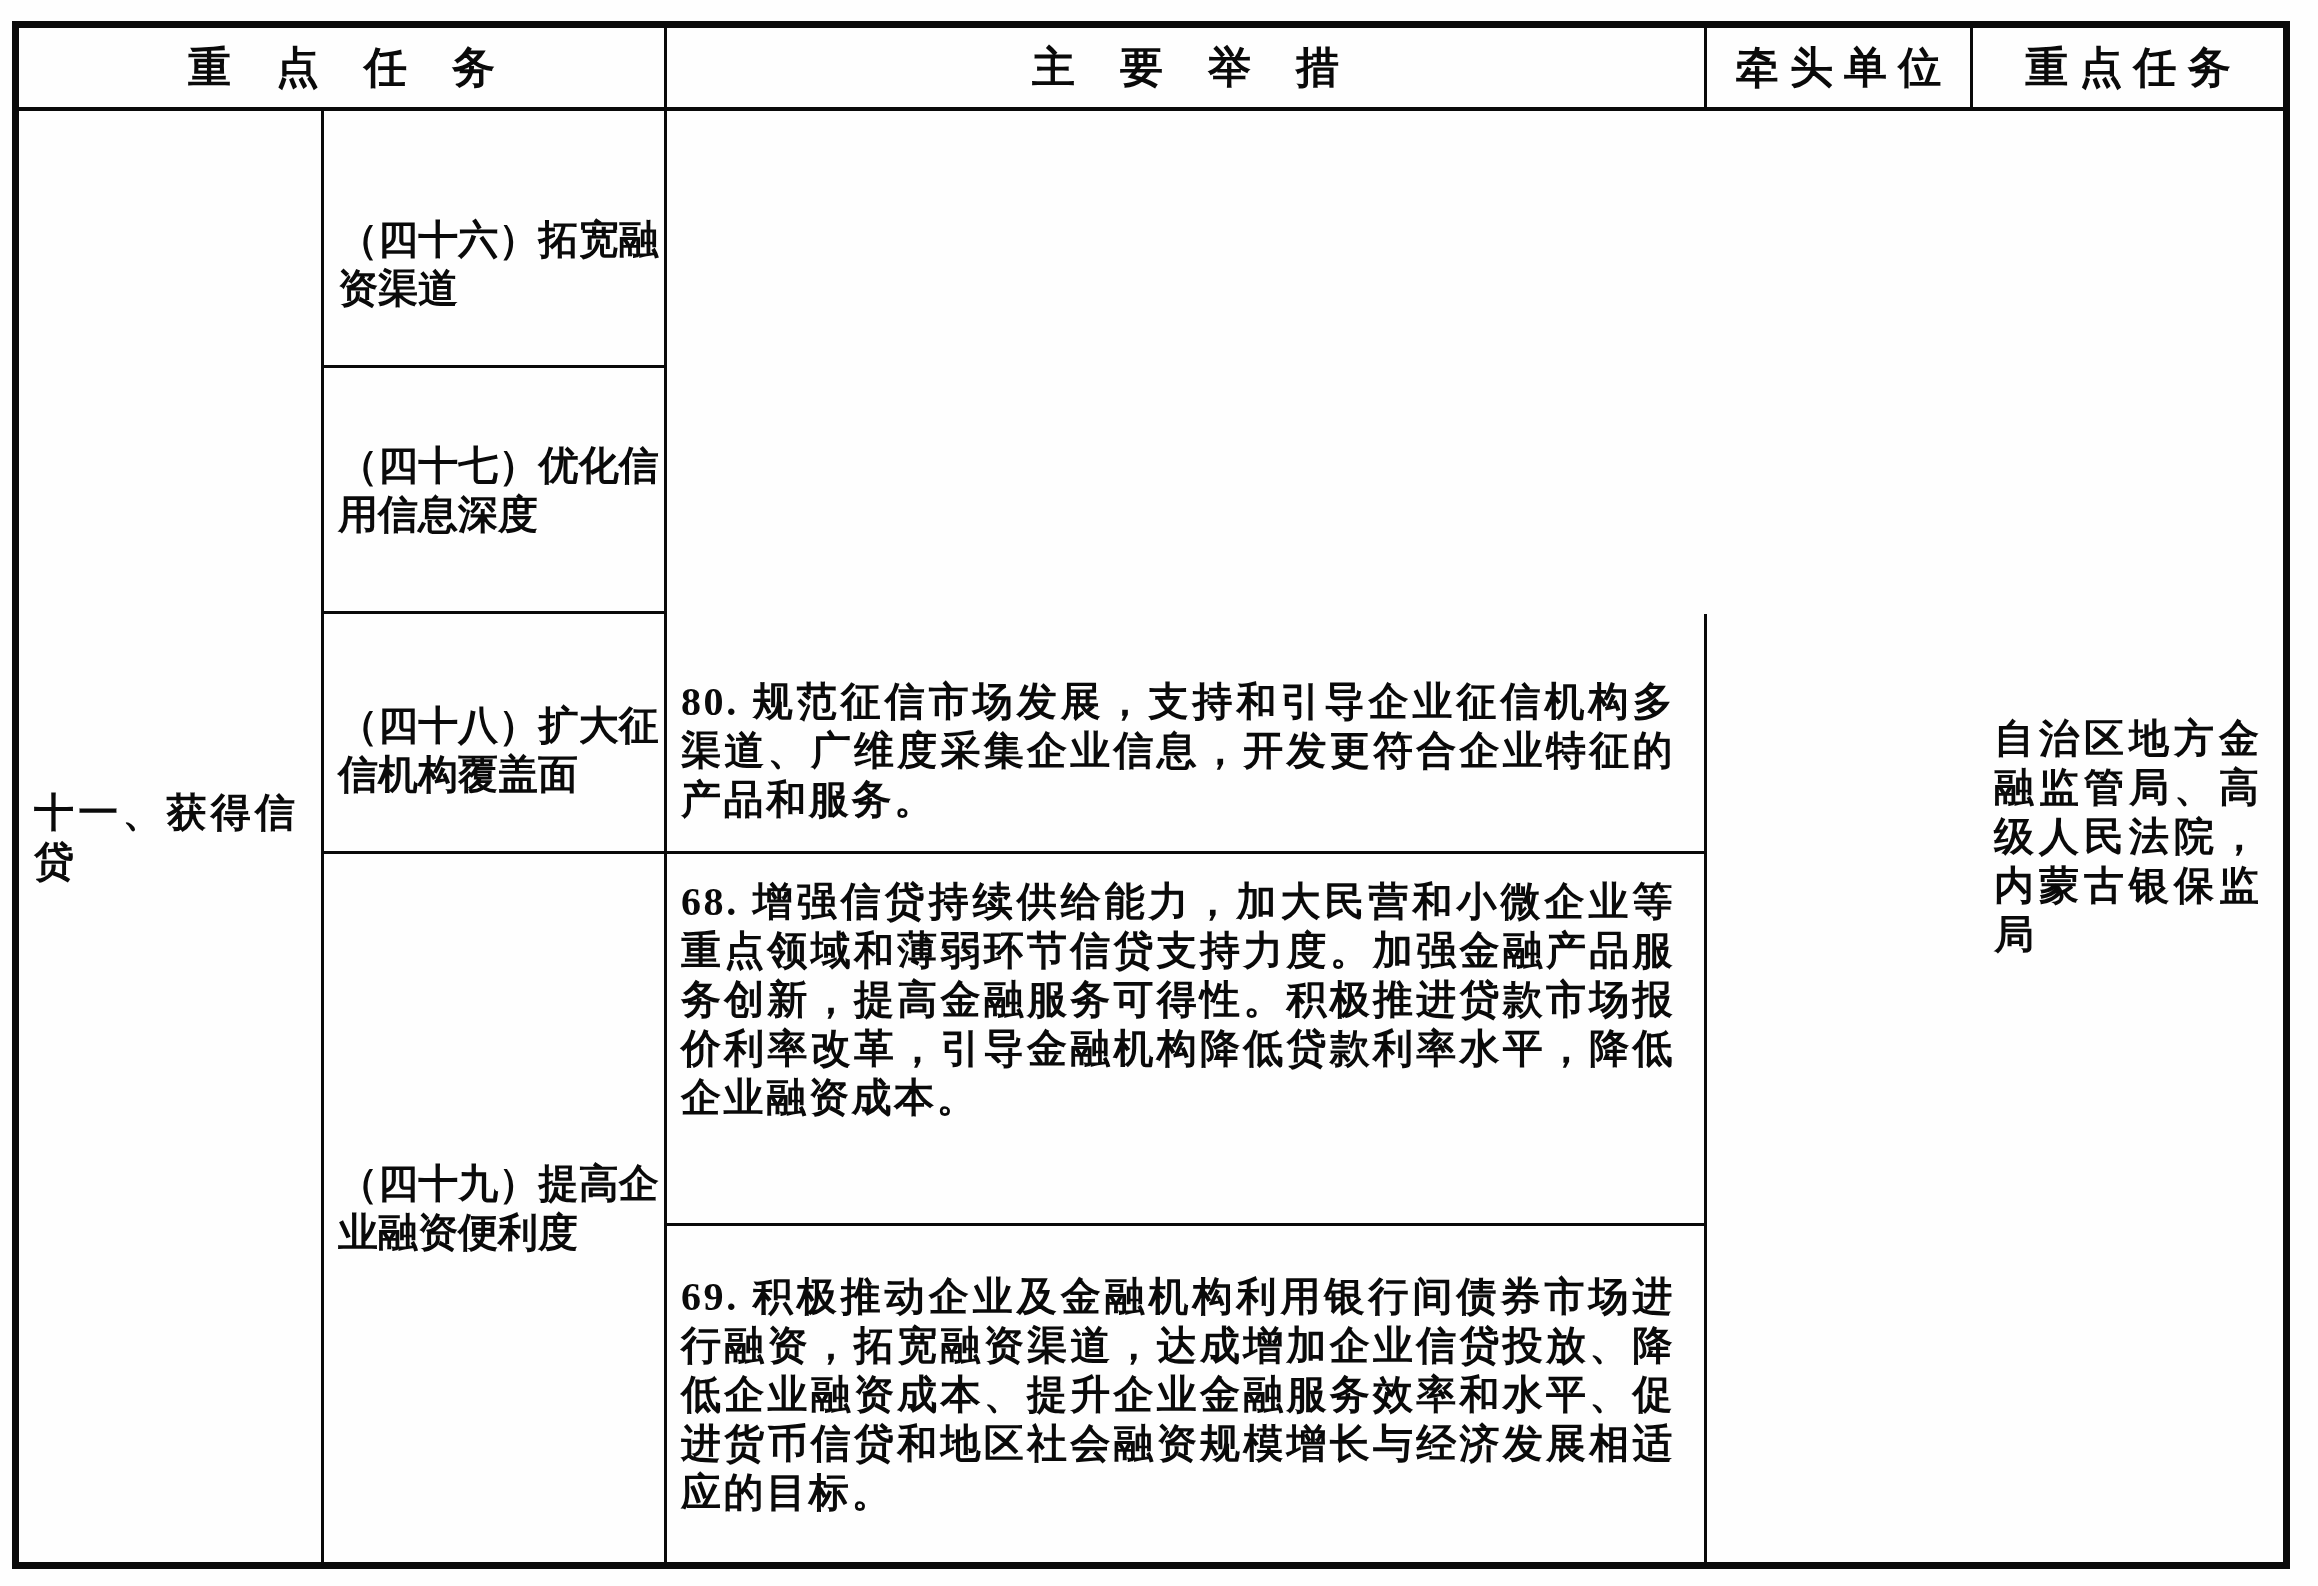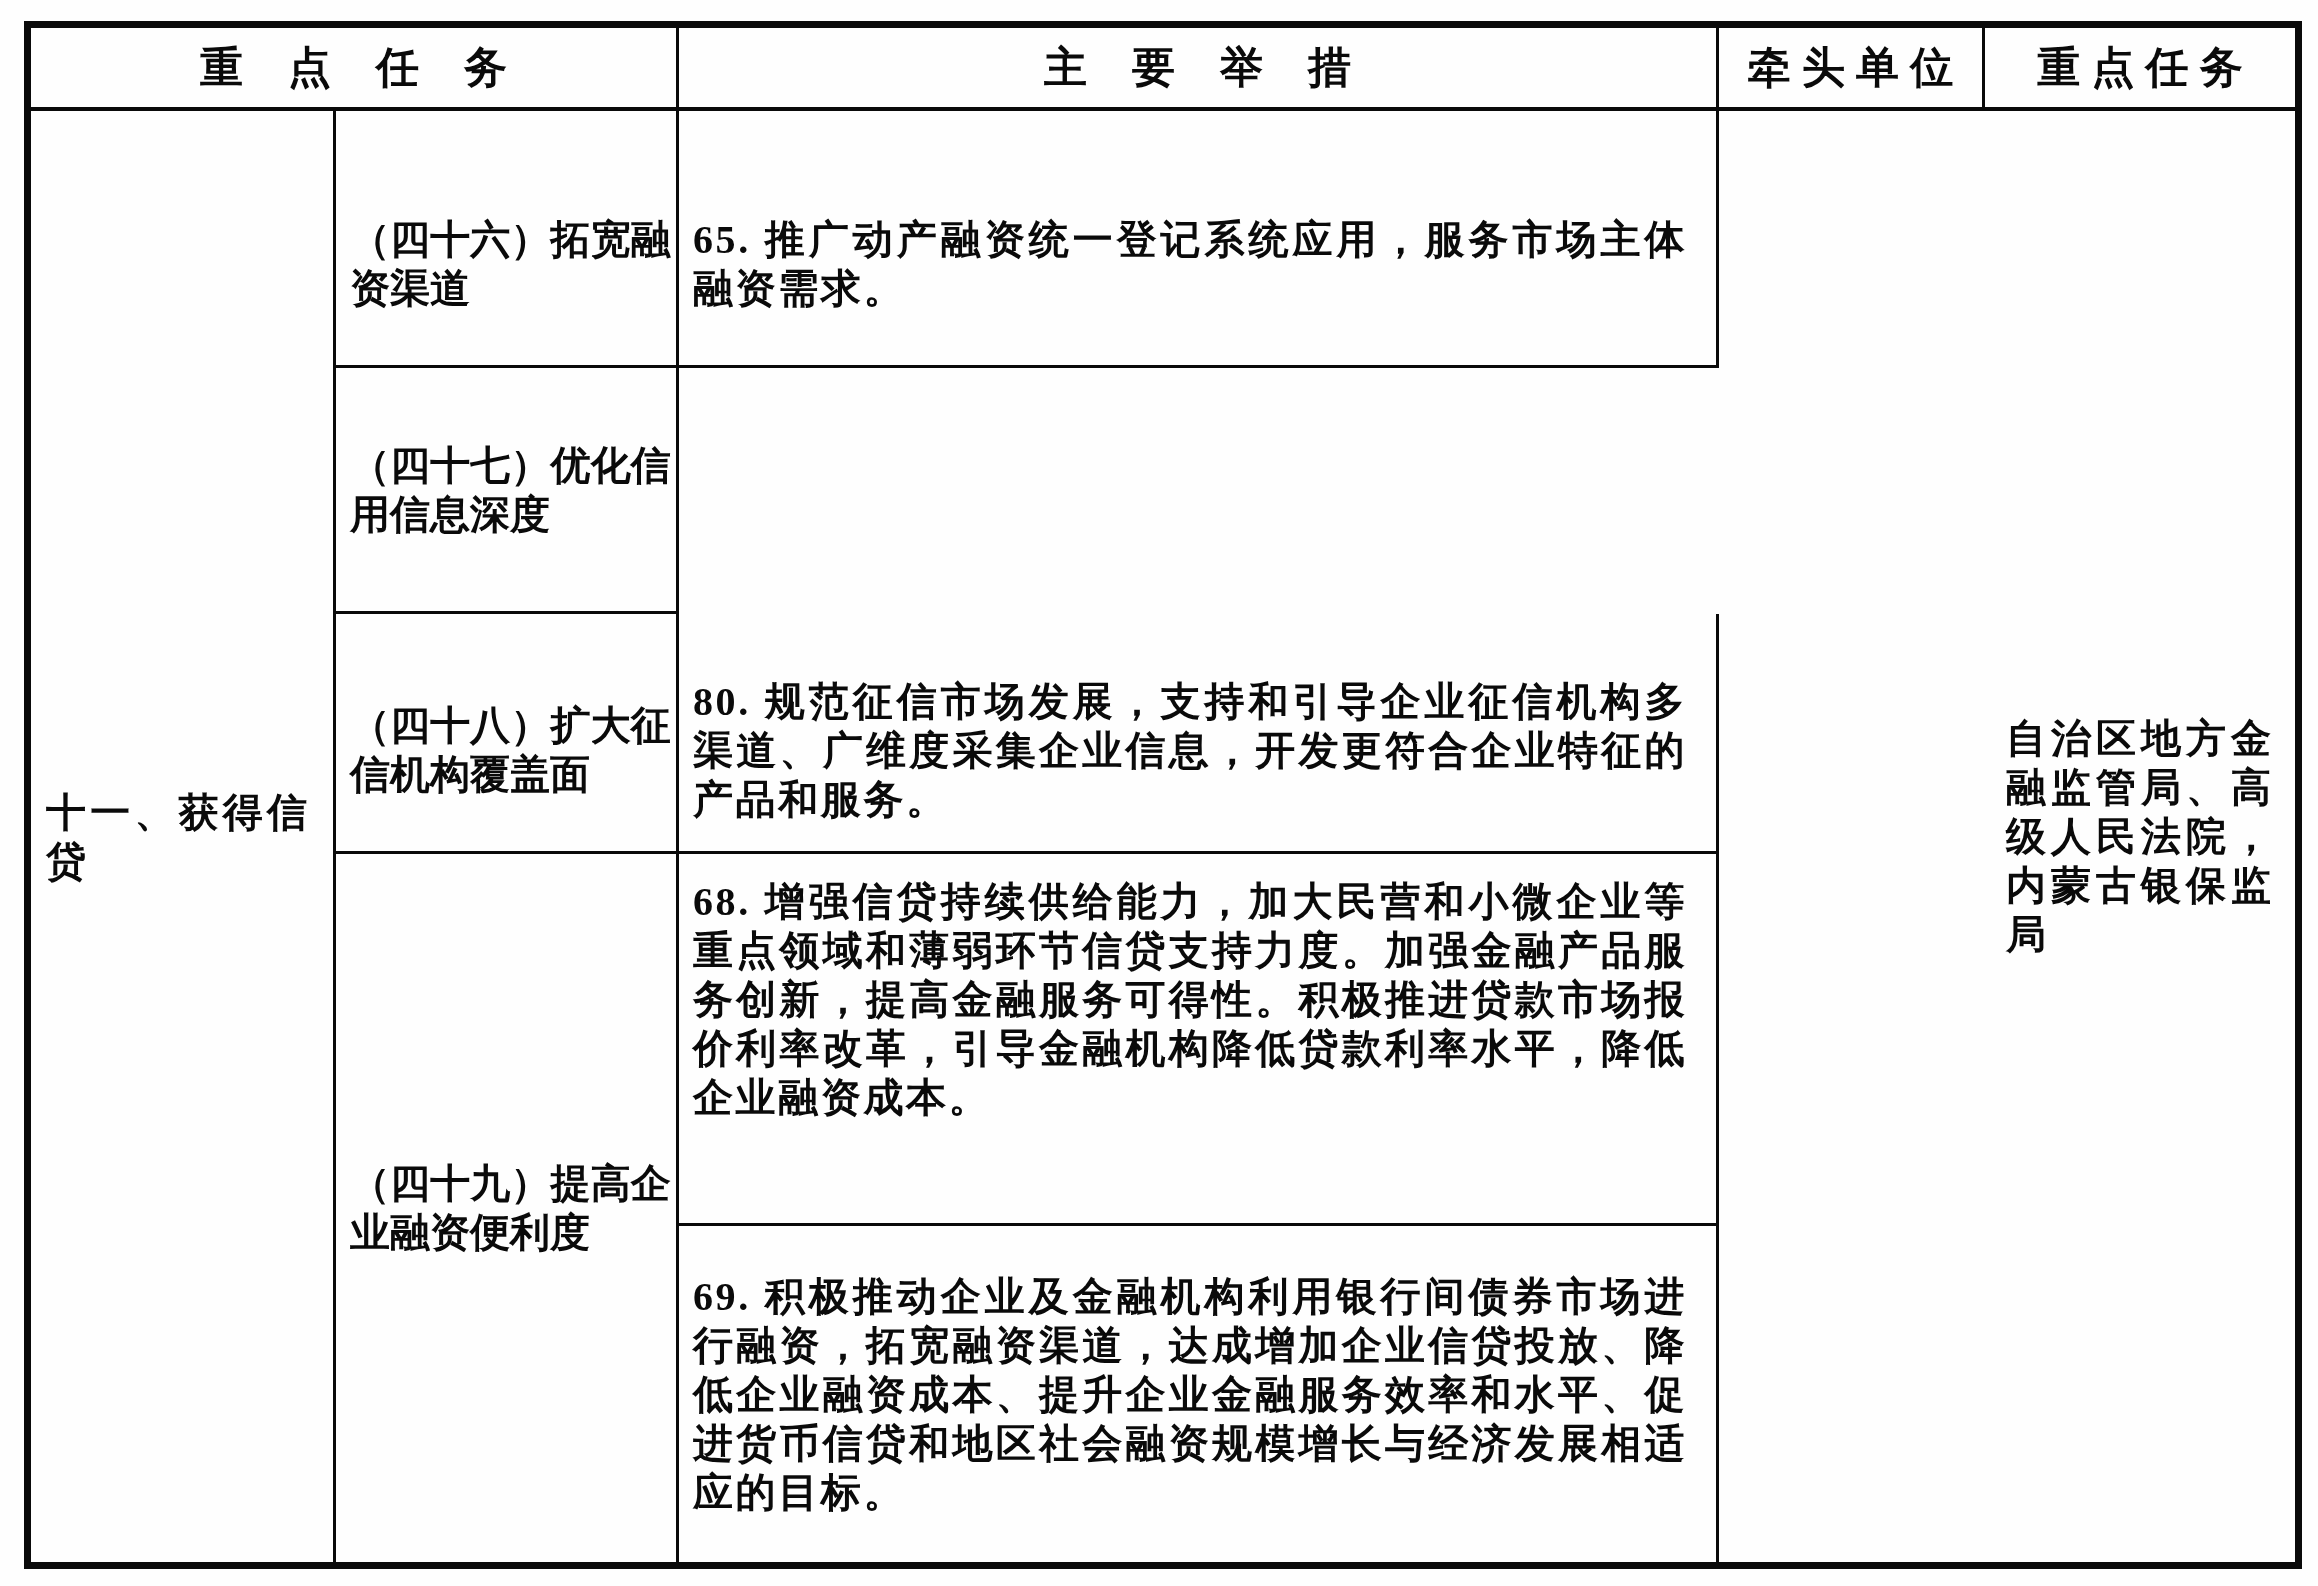--- a/index.html
+++ b/index.html
@@ -5,21 +5,21 @@
   html,body{margin:0;padding:0;background:#e8e8e8;}
   .page{
     position:relative;
     width:2319px;height:1586px;
     background:#fefefe;
     overflow:hidden;
     color:#000;
   }
   
   .tbl{
-    position:absolute;left:24px;top:21px;
+    position:absolute;left:12px;top:21px;
     width:2278px;height:1548px;
     box-sizing:border-box;
     border:7px solid #0a0a0a;
     background:#fefefe;
     display:grid;
     grid-template-columns:305px 343px 1040px 266px 1fr;
     grid-template-rows:83px 257px 246px 240px 372px 1fr;
   }
   .cell{
     box-sizing:border-box;
@@ -85,23 +85,20 @@
     <div class="cell bodytxt task br bb" style="grid-area:3/2/4/3">
       <div class="txt">（四十七）优化信用信息深度</div>
     </div>
     <div class="cell bodytxt task br bb low40" style="grid-area:4/2/5/3">
       <div class="txt">（四十八）扩大征信机构覆盖面</div>
     </div>
     <div class="cell bodytxt task br" style="grid-area:5/2/7/3">
       <div class="txt">（四十九）提高企业融资便利度</div>
     </div>
 
-    <div class="cell bodytxt measure br bb low60" style="grid-area:2/3/3/4">
-      <div class="txt">65. 推广动产融资统一登记系统应用，服务市场主体融资需求。</div>
-    </div>
     <div class="cell bodytxt measure br bb low40" style="grid-area:4/3/5/4">
       <div class="txt">80. 规范征信市场发展，支持和引导企业征信机构多渠道、广维度采集企业信息，开发更符合企业特征的产品和服务。</div>
     </div>
     <div class="cell bodytxt measure br bb high90" style="grid-area:5/3/6/4">
       <div class="txt">68. 增强信贷持续供给能力，加大民营和小微企业等重点领域和薄弱环节信贷支持力度。加强金融产品服务创新，提高金融服务可得性。积极推进贷款市场报价利率改革，引导金融机构降低贷款利率水平，降低企业融资成本。</div>
     </div>
     <div class="cell bodytxt measure br" style="grid-area:6/3/7/4">
       <div class="txt">69. 积极推动企业及金融机构利用银行间债券市场进行融资，拓宽融资渠道，达成增加企业信贷投放、降低企业融资成本、提升企业金融服务效率和水平、促进货币信贷和地区社会融资规模增长与经济发展相适应的目标。</div>
     </div>
 

